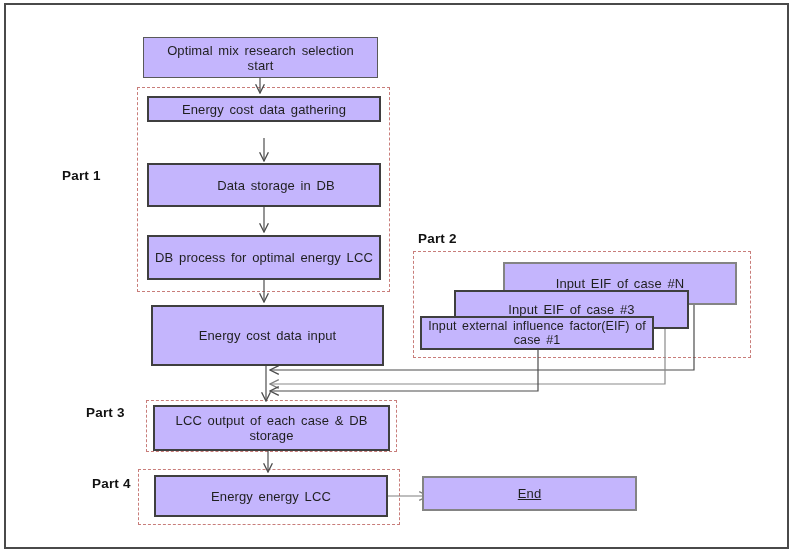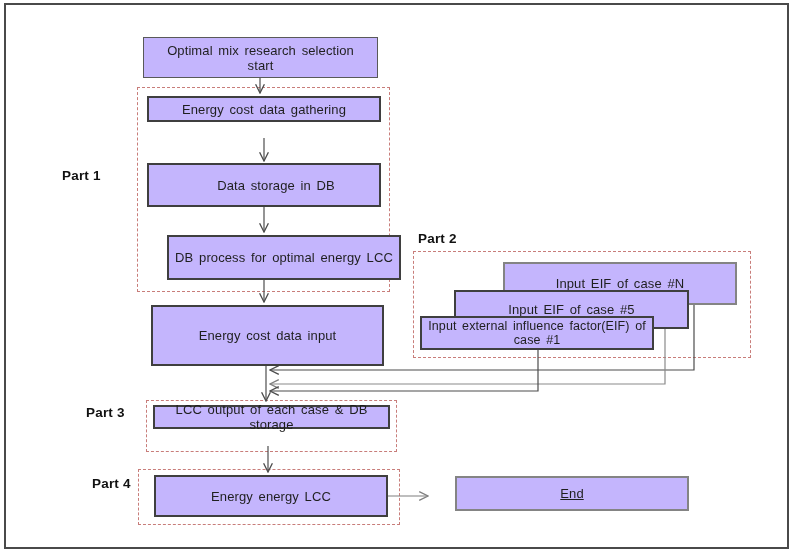--- a/index.html
+++ b/index.html
@@ -24,28 +24,28 @@
     position:absolute;background:#c4b5fd;
     border:2px solid var(--box-border-dark,#3f3f3f);
     display:flex;align-items:center;justify-content:center;text-align:center;
     font-size:13px;line-height:15px;word-spacing:2px;letter-spacing:.1px;
     box-sizing:border-box;z-index:3;color:var(--text,#1f1f1f);
   }
   .gray-border{border-color:var(--box-border-gray,#848484);}
   #n-start   {left:143px;top:37px; width:235px;height:41px;border-width:1.5px;border-color:#595959;padding:0 15px;}
   #n-gather  {left:147px;top:96px; width:234px;height:26px;}
   #n-storage {left:147px;top:163px;width:234px;height:44px;padding-left:24px;}
-  #n-dbproc  {left:147px;top:235px;width:234px;height:45px;padding:0 2px;margin-left:20px;}
+  #n-dbproc  {left:147px;top:235px;width:234px;height:45px;padding:0 2px;}
   #n-input   {left:151px;top:305px;width:233px;height:61px;}
   #n-casen   {left:503px;top:262px;width:234px;height:43px;z-index:3;}
   #n-case2   {left:454px;top:290px;width:235px;height:39px;z-index:4;}
   #n-case1   {left:420px;top:316px;width:234px;height:34px;z-index:5;font-size:12.5px;line-height:14px;padding:0 6px;}
-  #n-lccout  {left:153px;top:405px;width:237px;height:24px;padding:0 4px;}
+  #n-lccout  {left:153px;top:405px;width:237px;height:46px;padding:0 4px;}
   #n-optimal {left:154px;top:475px;width:234px;height:42px;}
-  #n-end     {left:455px;top:476px;width:234px;height:35px;text-decoration:underline;}
+  #n-end     {left:422px;top:476px;width:215px;height:35px;text-decoration:underline;}
   .part-label{
     position:absolute;font-weight:bold;font-size:13.5px;color:#111;z-index:4;
     letter-spacing:.2px;
   }
   #l-part1{left:62px;top:147px;margin-top:21px;}
   #l-part2{left:418px;top:231px;}
   #l-part3{left:86px;top:405px;}
   #l-part4{left:92px;top:476px;}
 </style>
 </head>
@@ -101,21 +101,21 @@
     <span>DB process for optimal energy LCC</span>
   </div>
   <div class="box" id="n-input">
     <span>Energy cost data input</span>
   </div>
 
   <div class="box gray-border" id="n-casen">
     <span>Input EIF of case #N</span>
   </div>
   <div class="box" id="n-case2">
-    <span>Input EIF of case #5</span>
+    <span>Input EIF of case #3</span>
   </div>
   <div class="box" id="n-case1">
     <span>Input external influence factor(EIF) of case #1</span>
   </div>
 
   <div class="box" id="n-lccout">
     <span>LCC output of each case &amp; DB storage</span>
   </div>
   <div class="box" id="n-optimal">
     <span>Energy energy LCC</span>

